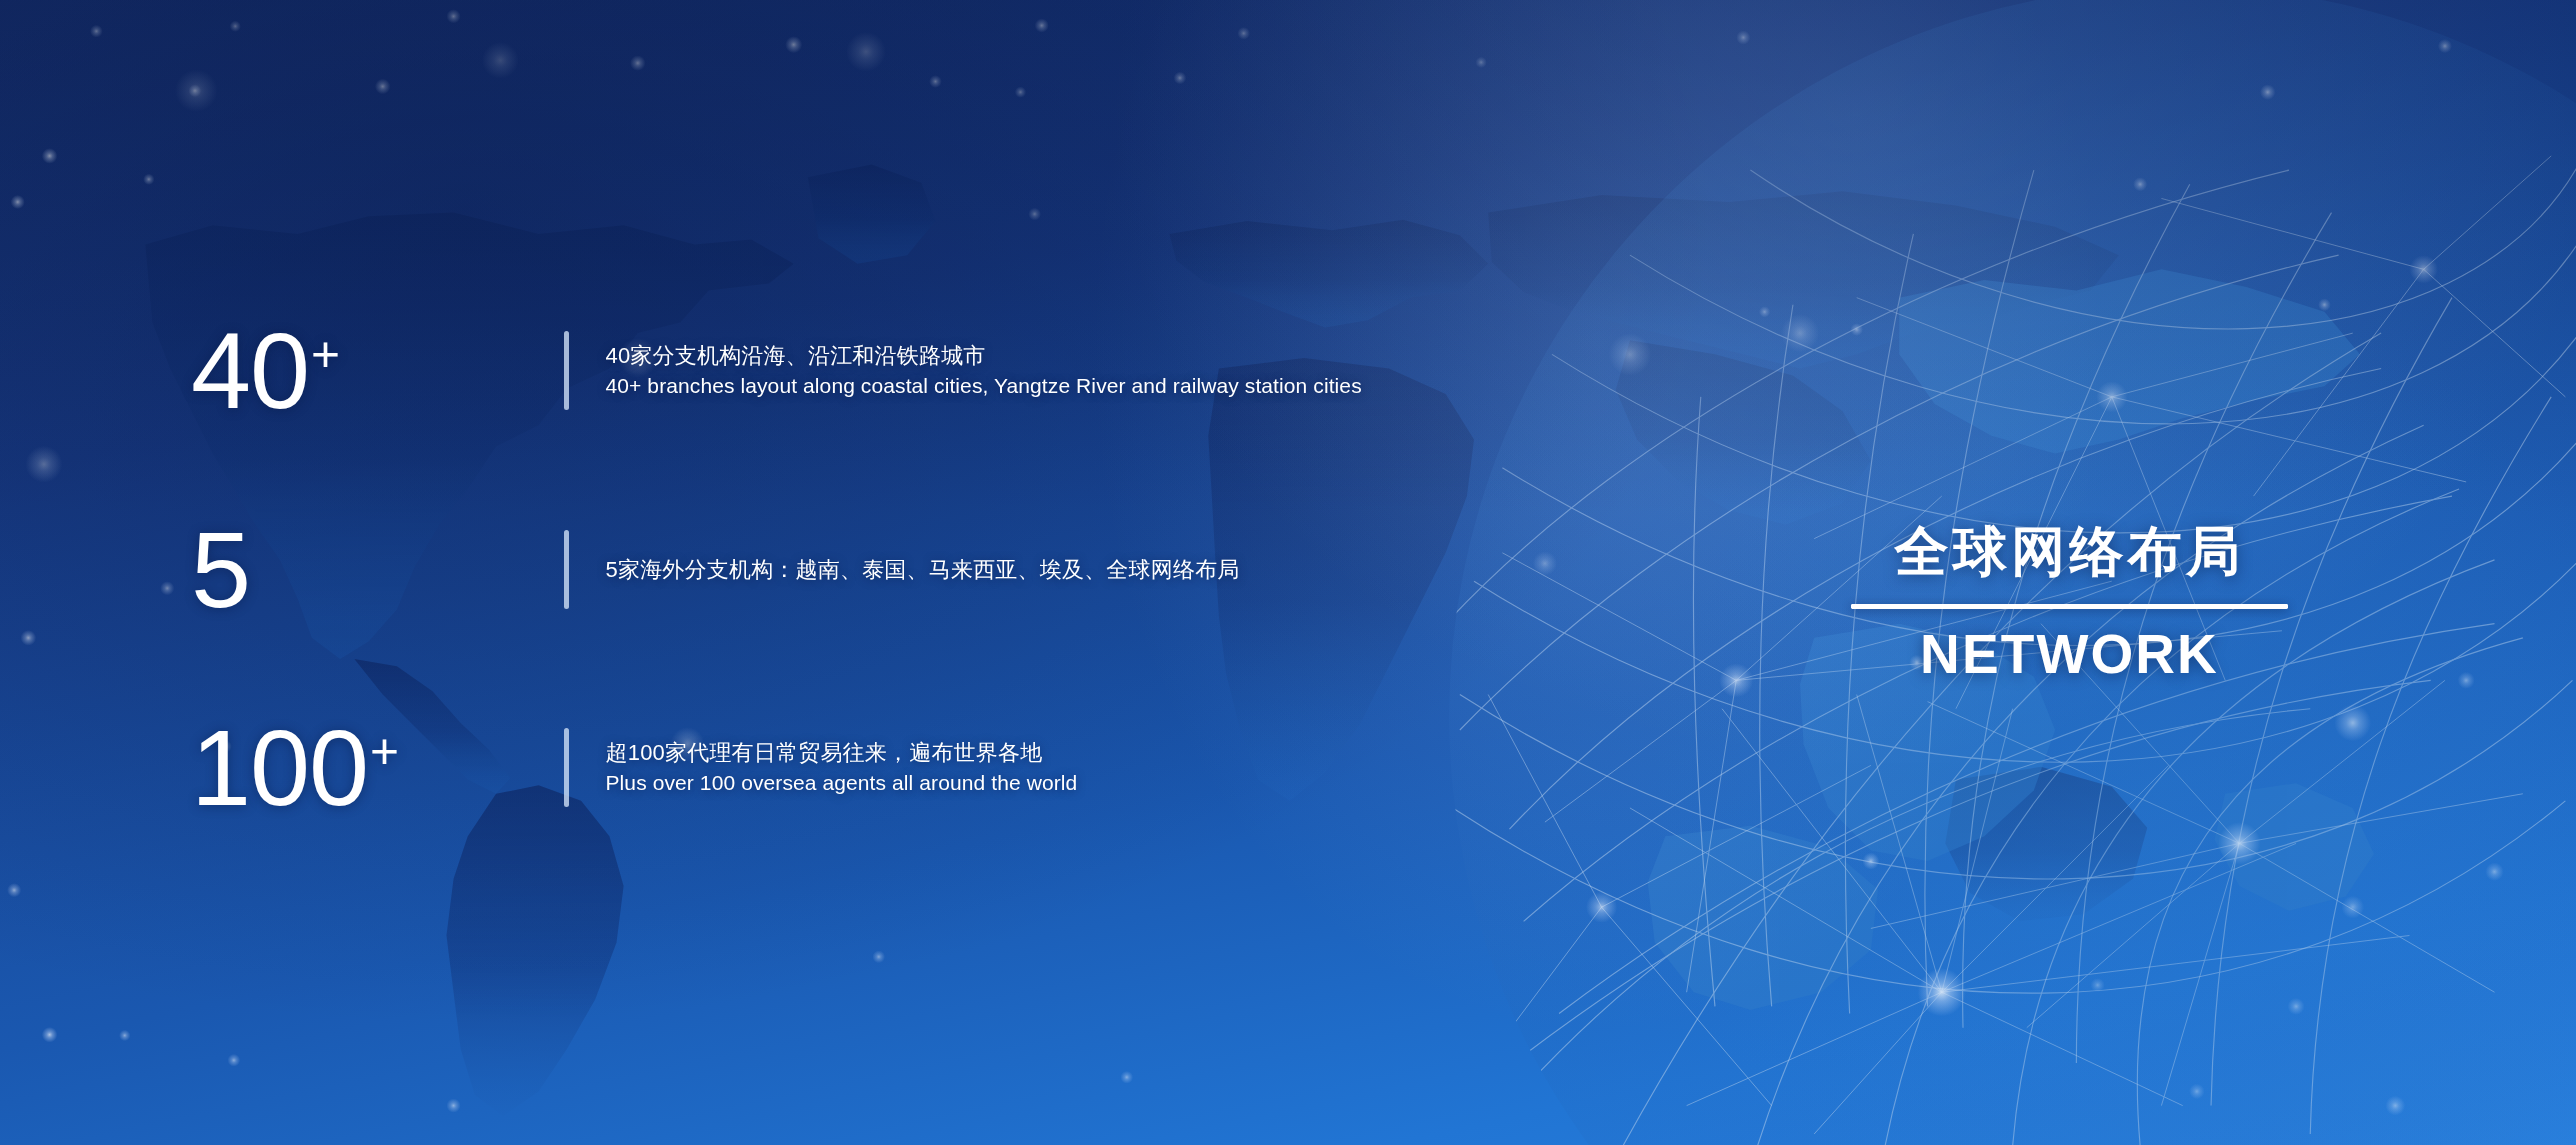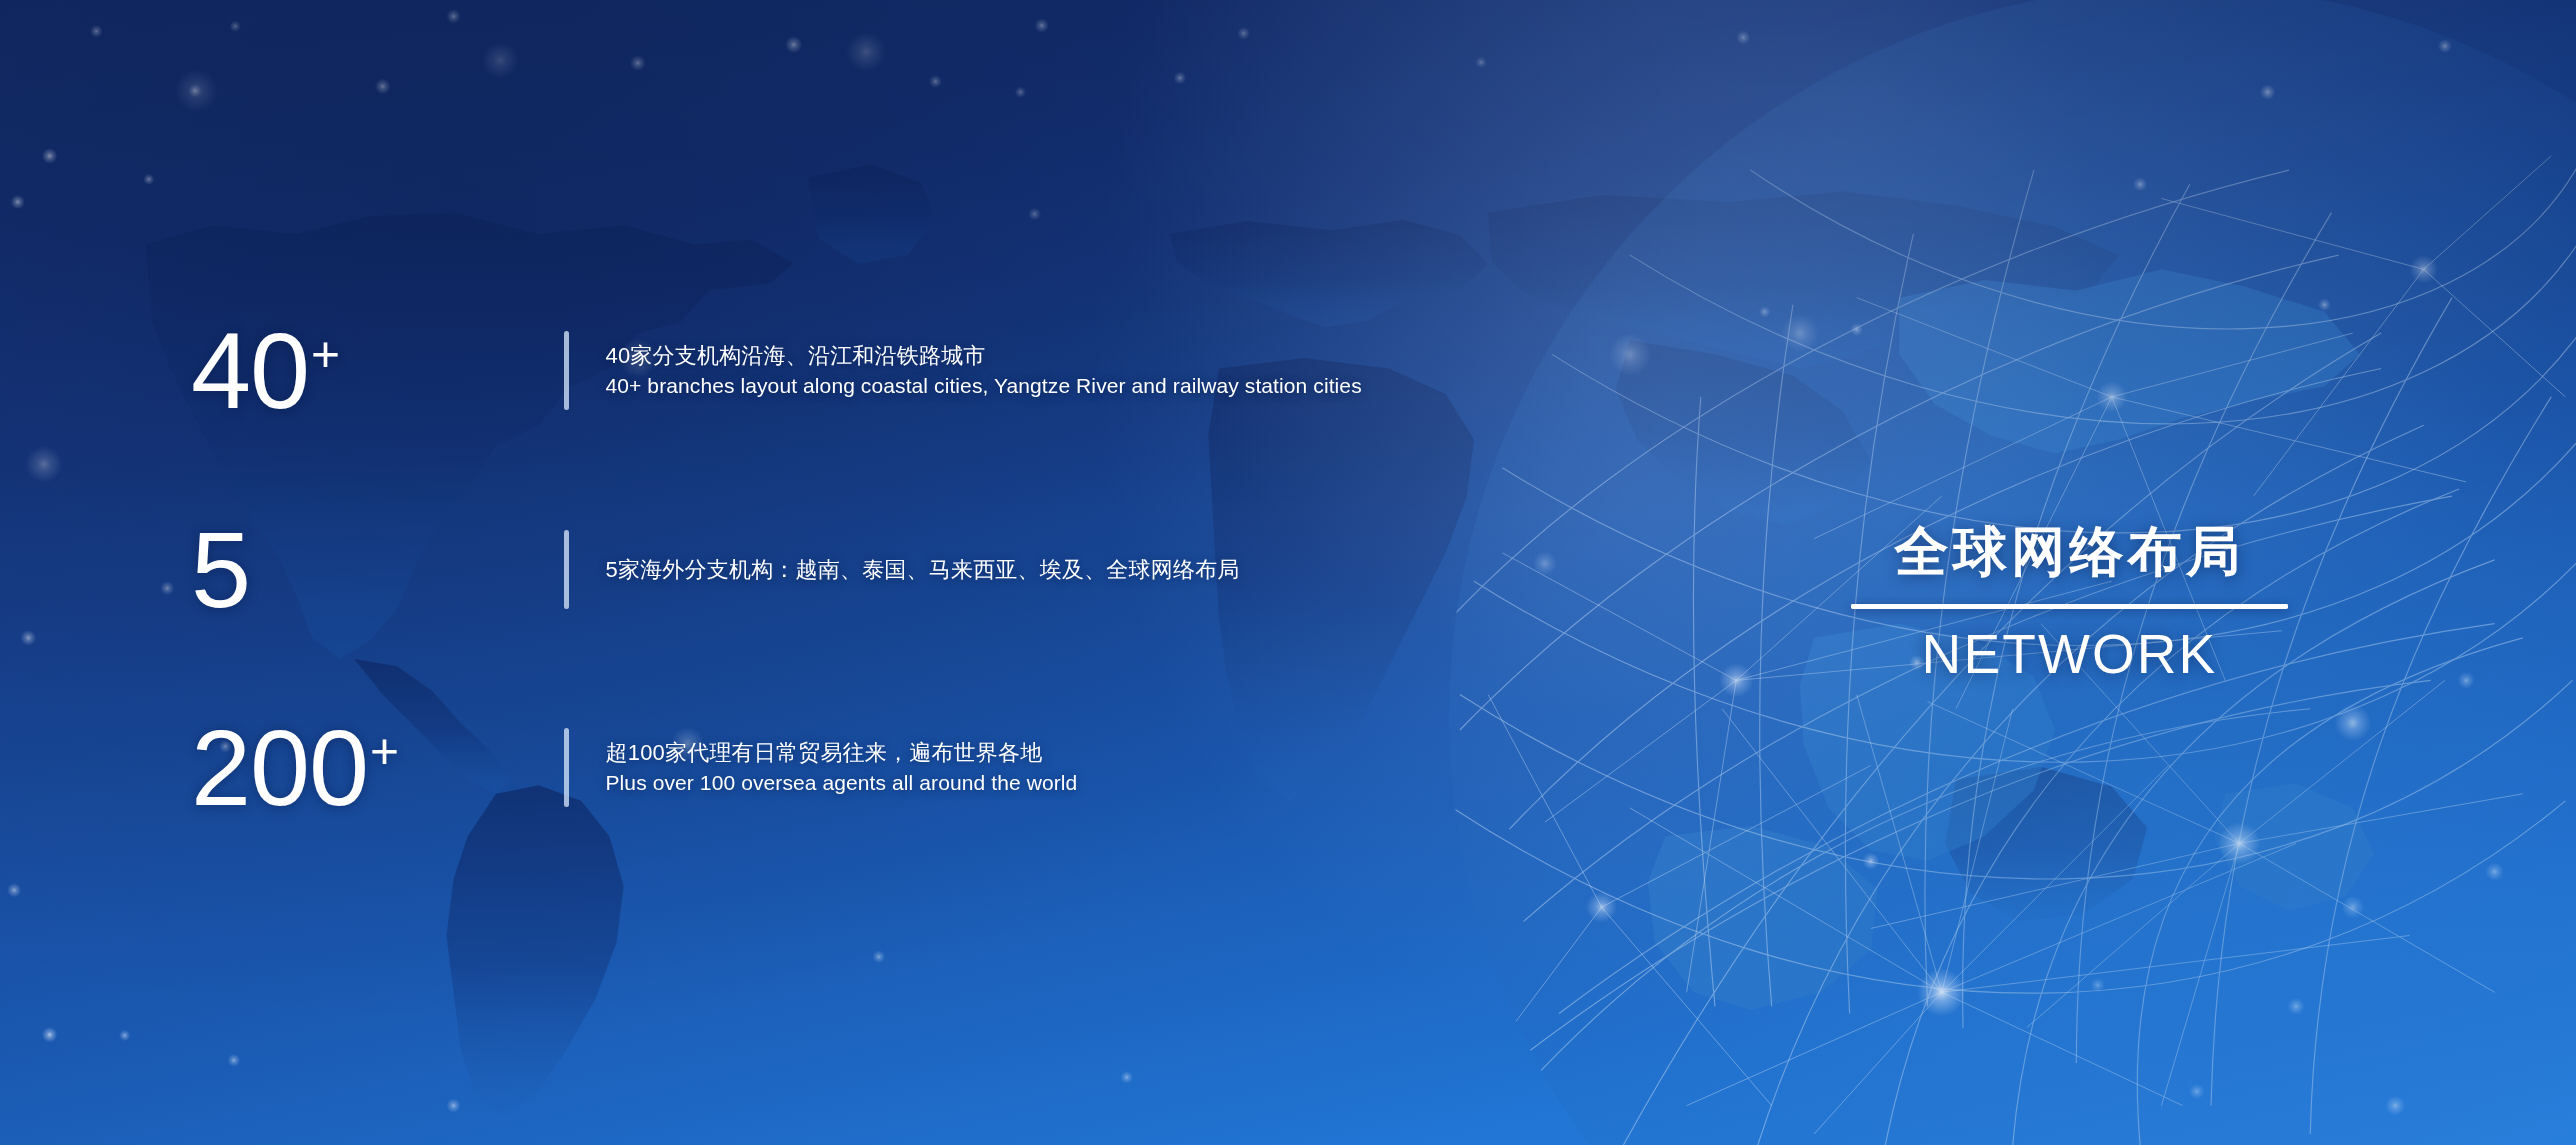--- a/index.html
+++ b/index.html
@@ -87,21 +87,21 @@
   }
   .title-rule{
     height:5px;
     background:#ffffff;
     margin:25.5px 0 18.4px 0;
     border-radius:1.4px;
     box-shadow:0 1.4px 10px rgba(6,22,64,.45);
   }
   .title-en{
     font-size:55px;
-    font-weight:400;
+    font-weight:700;
     letter-spacing:2.1px;
     line-height:1;
     white-space:nowrap;
     text-shadow:0 2.1px 14px rgba(6,22,64,.5);
   }
 </style>
 </head>
 <body>
 
 <div class="banner">
@@ -333,21 +333,21 @@
 
     <div class="stat-row" style="left:191px; top:521px; width:1843px;">
       <div class="stat-num" style="width:347px; font-size:108px;"><span>5</span><span class="plus"></span></div>
       <div class="divider" style="height:79px; margin:0 37px 0 25.5px;"></div>
       <div>
         <div class="stat-text stat-cn">5家海外分支机构：越南、泰国、马来西亚、埃及、全球网络布局</div>
       </div>
     </div>
 
     <div class="stat-row" style="left:191px; top:719px; width:1843px;">
-      <div class="stat-num" style="width:347px; font-size:108px;"><span>200</span><span class="plus">+</span></div>
+      <div class="stat-num" style="width:347px; font-size:108px;"><span>100</span><span class="plus">+</span></div>
       <div class="divider" style="height:79px; margin:0 37px 0 25.5px;"></div>
       <div>
         <div class="stat-text stat-cn">超100家代理有日常贸易往来，遍布世界各地</div>
         <div class="stat-text stat-en">Plus over 100 oversea agents all around the world</div>
       </div>
     </div>
 
     <div class="title-block" style="left:1851px; top:524px; width:437px;">
       <div class="title-cn">全球网络布局</div>
       <div class="title-rule"></div>

